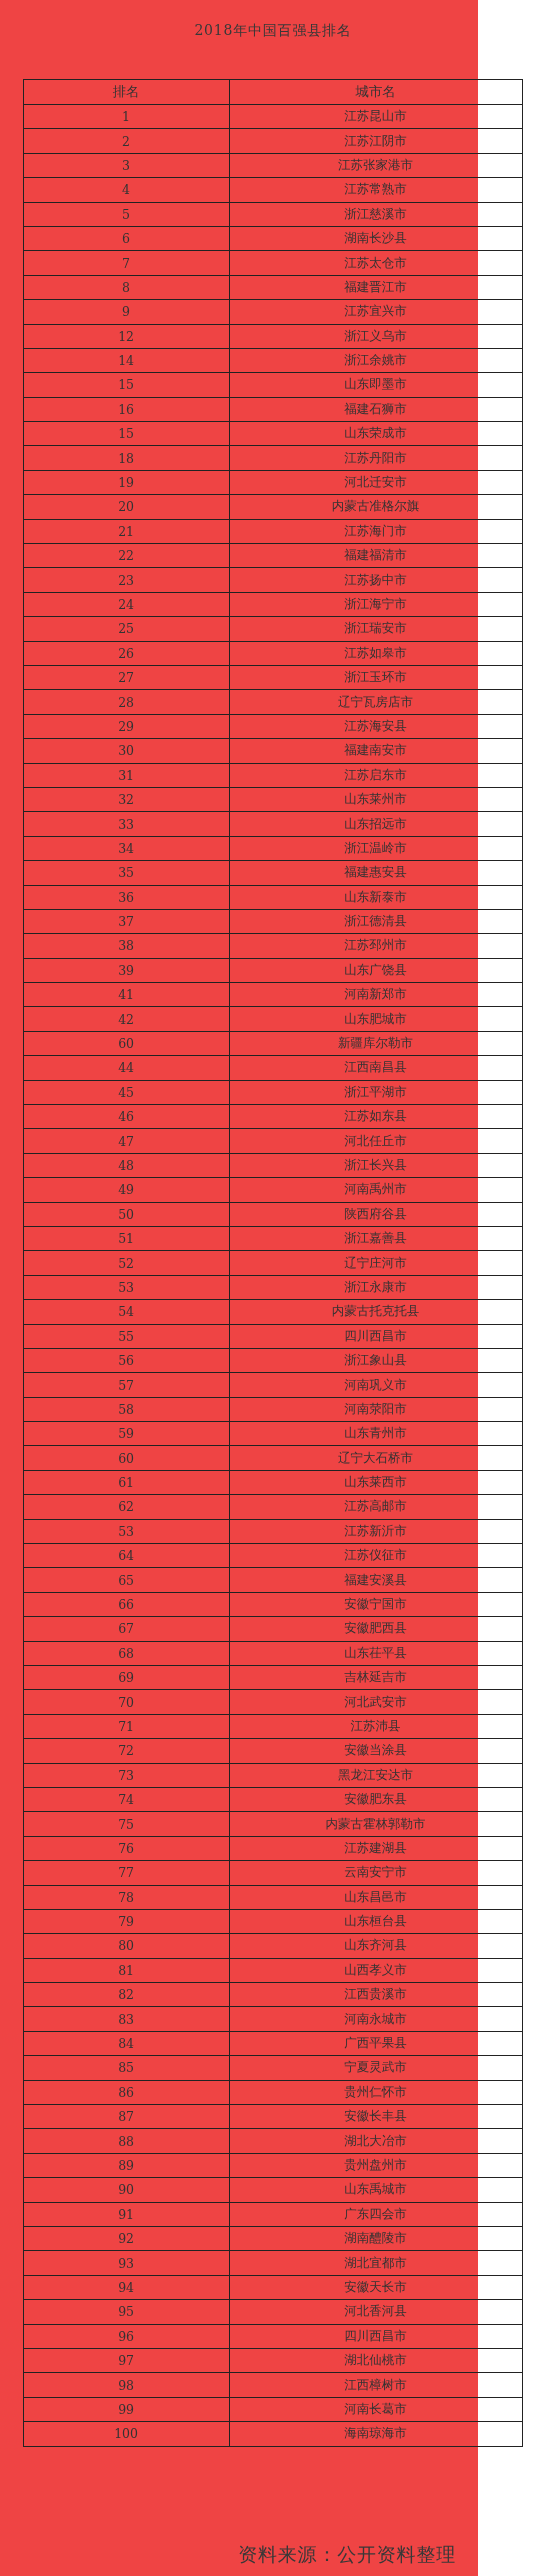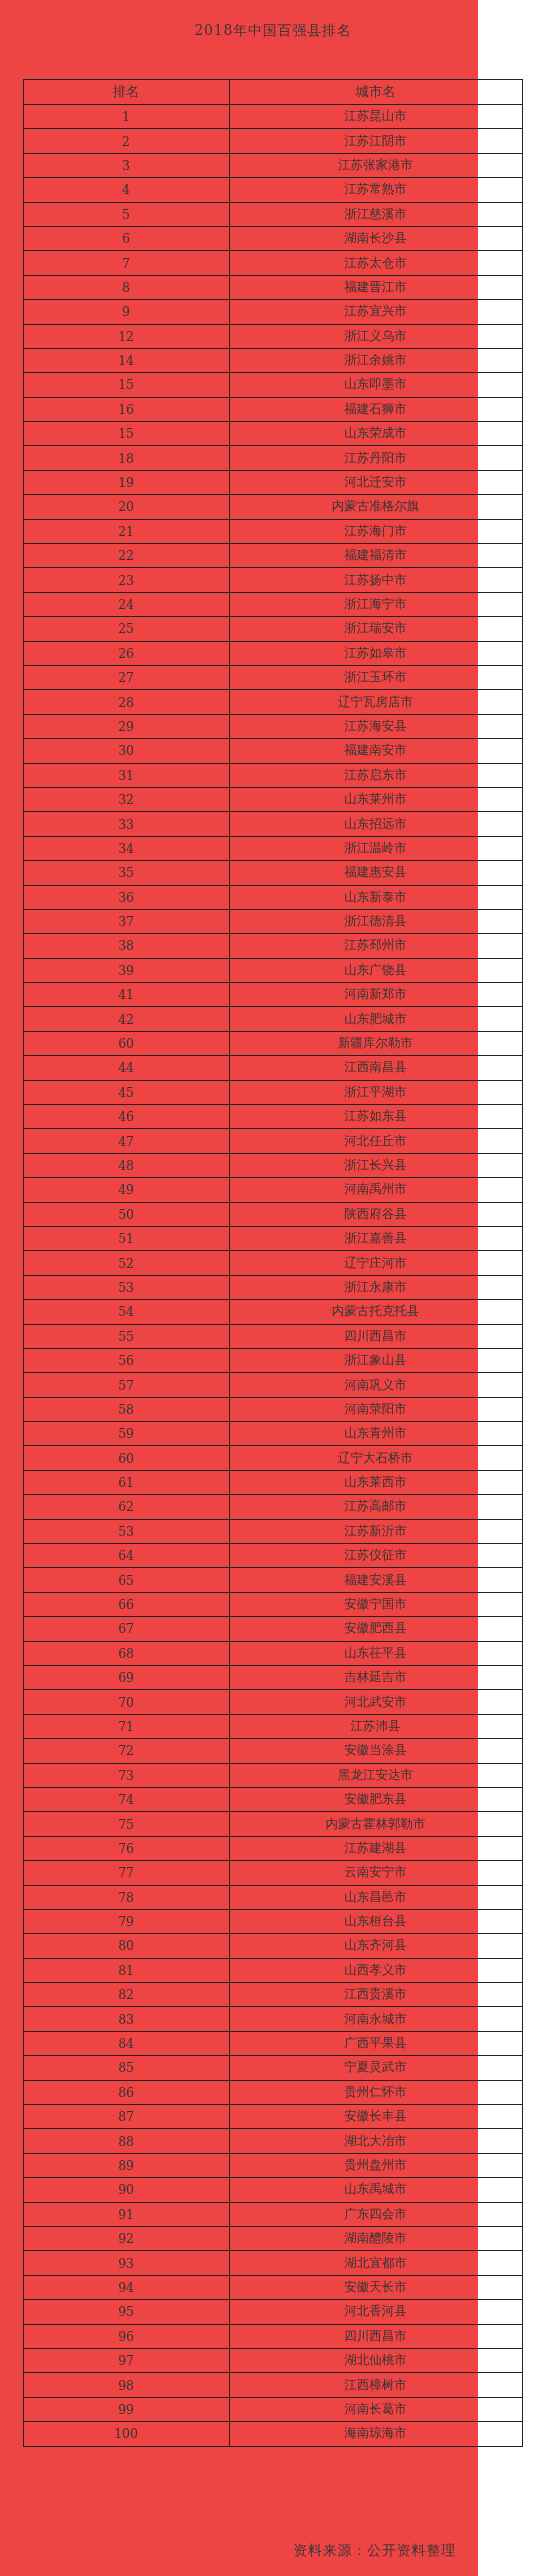--- a/index.html
+++ b/index.html
@@ -52,21 +52,21 @@
     height: 23.4px;
     font-size: 12.5px;
     color: #333333;
   }
   col.rank-col  { width: 206px; }
   col.city-col  { width: 293px; }
   .source-note {
     position: absolute;
     top: 2542px;
     right: 22px;
-    font-size: 14px;
+    font-size: 19px;
     letter-spacing: 0.8px;
     color: #383838;
     text-align: center;
   }
 </style>
 </head>
 <body>
 
 <div class="page">
 

